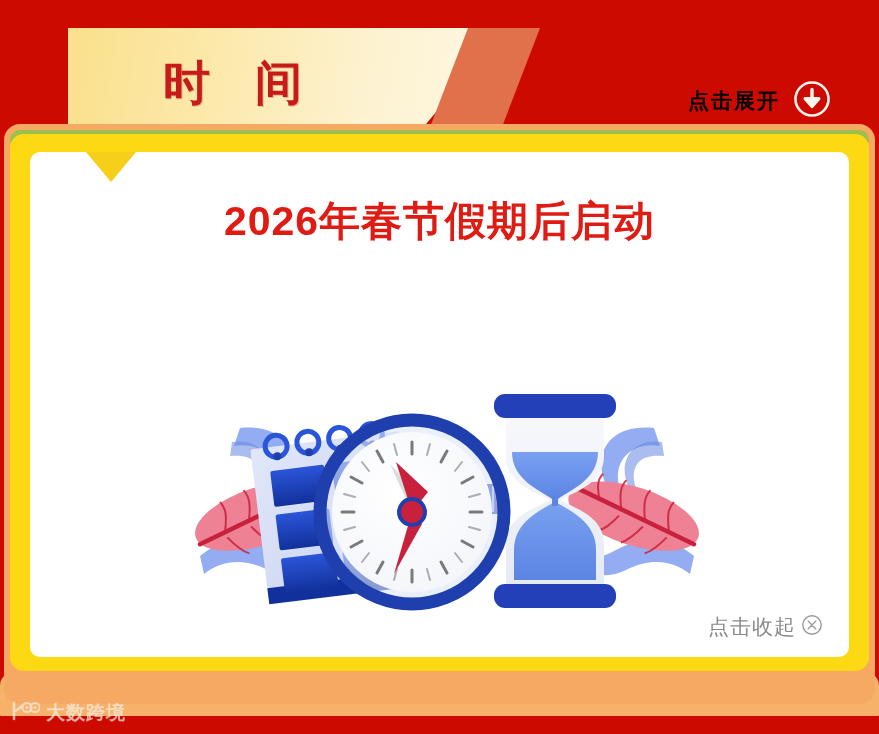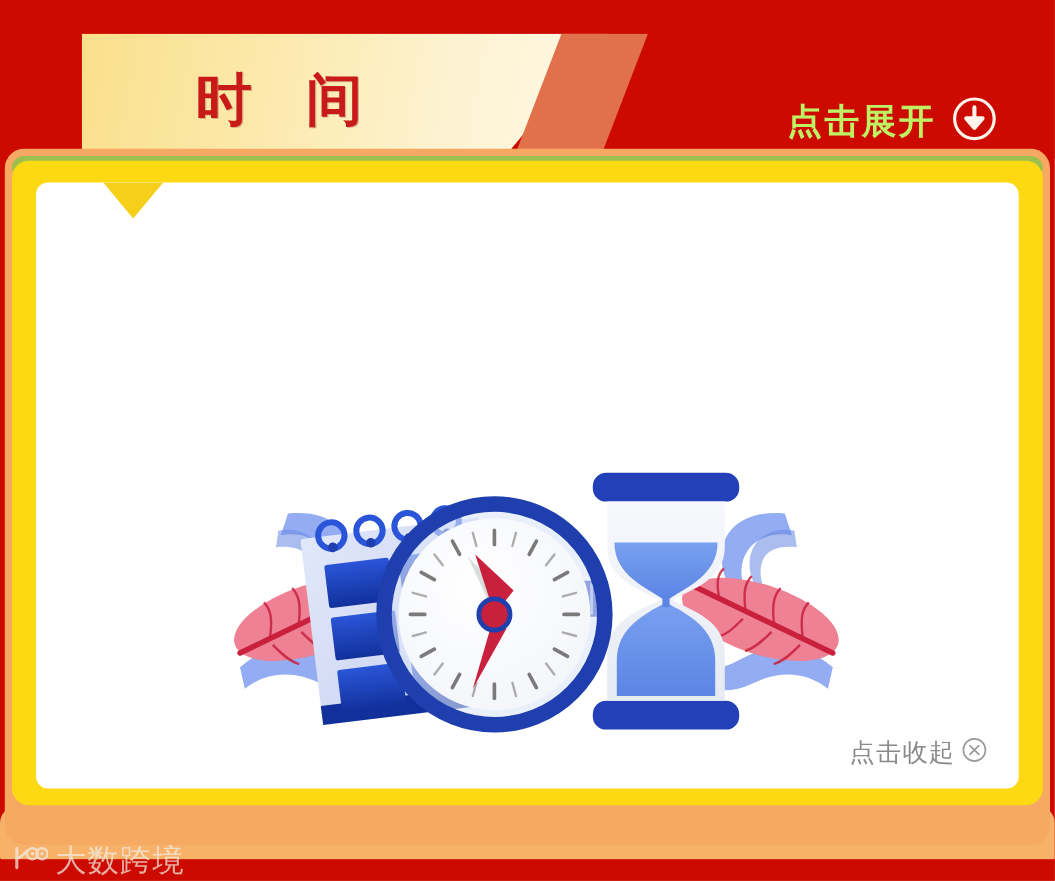--- a/index.html
+++ b/index.html
@@ -62,22 +62,22 @@
   .expand-control {
     position: absolute;
     right: 48px;
     top: 80px;
     display: flex;
     align-items: center;
     gap: 13px;
     cursor: pointer;
   }
   .expand-label {
-    color: #bef264;
-    font-size: 29px;
+    color: #000000;
+    font-size: 21px;
     font-weight: bold;
     letter-spacing: 2px;
     white-space: nowrap;
   }
   .circle-icon { display: block; }
 
   
   #card-shadow-orange {
     position: absolute;
     left: 4px; top: 124px;
@@ -185,22 +185,22 @@
     left: 10px;
     top: 700px;
     display: flex;
     align-items: center;
     gap: 6px;
     z-index: 12;
     opacity: .72;
   }
   .watermark-text {
     color: #F2EDE4;
-    font-size: 26px;
-    font-weight: normal;
+    font-size: 19px;
+    font-weight: bold;
     letter-spacing: 1px;
     white-space: nowrap;
   }
 </style>
 </head>
 <body>
 
 <div id="header-banner">
   <div class="banner-plate"></div>
   <div class="banner-stripe"></div>
@@ -220,20 +220,21 @@
 <div id="bottom-band"></div>
 <div id="card-shadow-orange"></div>
 <div id="card-green-line"></div>
 <div id="card-yellow"></div>
 
 <div id="card-white">
 
   <div class="card-pointer"></div>
 
   <div class="headline">
+    <span class="headline-line">2026年春节假期后启动</span>
   </div>
 
   <div id="illustration">
     <svg width="530" height="240" viewBox="0 0 530 240">
       <defs>
         <linearGradient id="gCell" x1="0" y1="0" x2="0" y2="1">
           <stop offset="0%" stop-color="#2B55D8"></stop>
           <stop offset="100%" stop-color="#11309B"></stop>
         </linearGradient>
         <linearGradient id="gCalBody" x1="0" y1="0" x2="1" y2="1">

